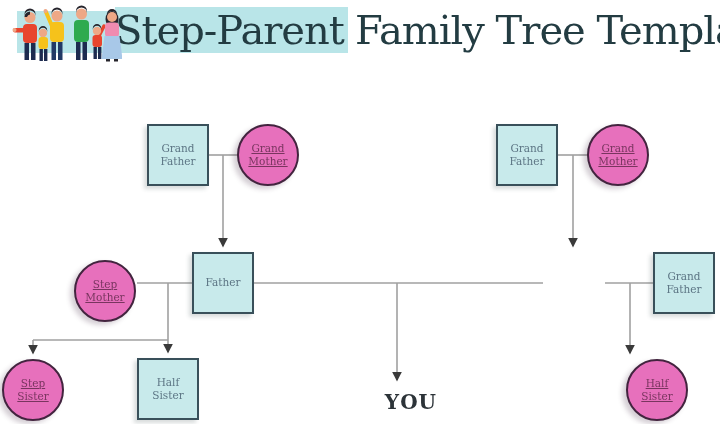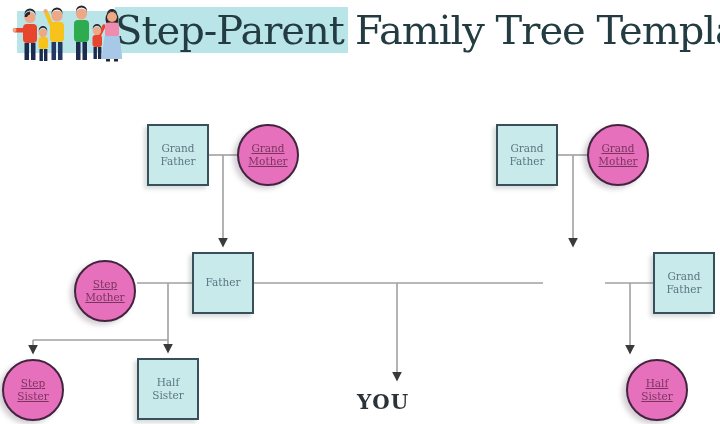--- a/index.html
+++ b/index.html
@@ -46,21 +46,21 @@
   }
   .ci{
     width:62px;height:62px;border-radius:50%;
     background:var(--circle-fill);border:2px solid var(--circle-border);
     color:var(--circle-text);
     box-shadow:-4px 3px 5px rgba(60,30,60,.22);
     text-decoration:underline;
   }
   .you{
     position:absolute;left:357px;top:390px;width:80px;z-index:2;
-    text-align:left;font-size:20px;font-weight:bold;letter-spacing:1px;
+    text-align:right;font-size:20px;font-weight:bold;letter-spacing:1px;
     color:var(--you-text);
   }
 </style>
 </head>
 <body>
 
 <div class="stage">
 
   <div class="hl-bar"></div>
 

